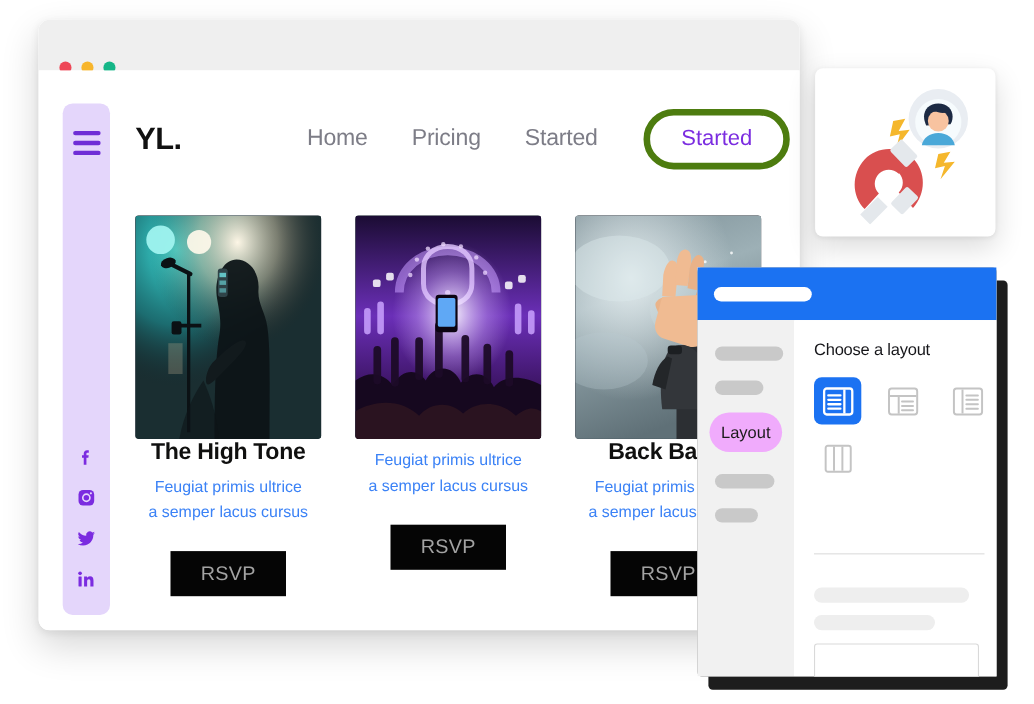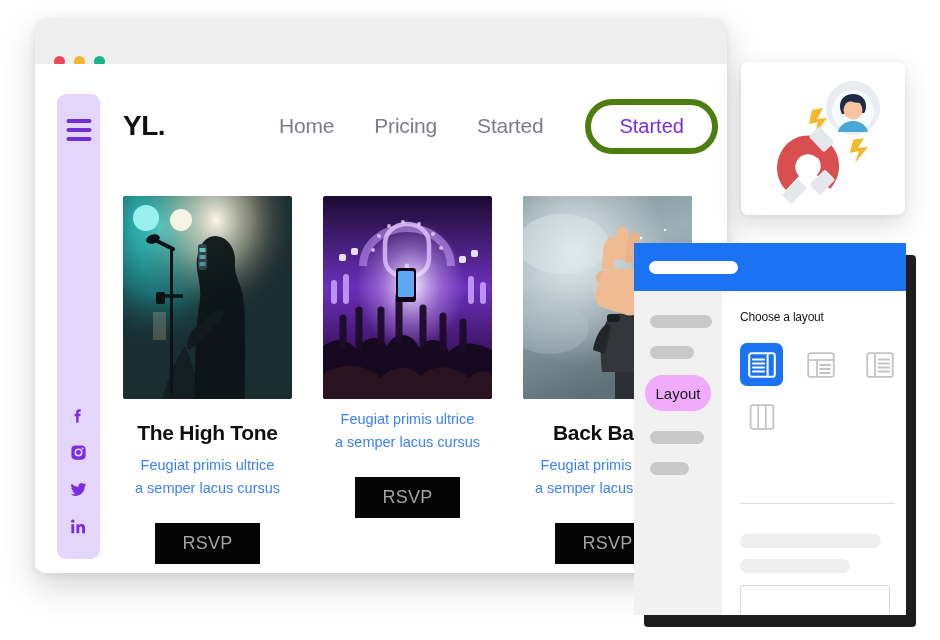--- a/index.html
+++ b/index.html
@@ -66,21 +66,21 @@
 
   
   .cards{position:absolute;left:88px;top:132px;display:flex;gap:31px;}
   .card{width:169px;}
   .thumb{
     width:169px;height:203px;border-radius:3px;overflow:hidden;position:relative;
     background:#15202b;
   }
   .thumb svg{display:block;width:100%;height:100%;}
   .card-title{
-    margin-top:22px;text-align:center;font-size:21px;font-weight:700;color:#10100f;
+    text-align:center;font-size:21px;font-weight:700;color:#10100f;
     letter-spacing:-.3px;white-space:nowrap;
   }
   .card-desc{
     margin-top:9px;text-align:center;font-size:14.5px;color:#3b82f6;line-height:1.62;
   }
   .rsvp{
     display:block;margin:22px auto 0;width:105px;height:41px;background:#050505;
     color:#a3a3a3;border:0;font-size:18px;letter-spacing:.3px;cursor:pointer;
     font-family:"Liberation Sans","DejaVu Sans",sans-serif;
   }
@@ -121,21 +121,21 @@
   .sidepill.p2{top:55px;width:44px;}
   .sidepill.p4{top:140px;width:54px;}
   .sidepill.p5{top:171px;width:39px;}
   .side-active{
     position:absolute;left:11px;top:84px;width:66px;height:36px;background:#f0abfc;
     border-radius:18px;display:flex;align-items:center;justify-content:center;
     font-size:15px;color:#1a1a1a;cursor:pointer;
   }
   .modal-main{position:absolute;left:88px;top:48px;right:0;bottom:0;background:#fff;}
   .choose-title{
-    position:absolute;left:18px;top:19px;font-size:12px;color:#16161a;letter-spacing:-.2px;
+    position:absolute;left:18px;top:19px;font-size:15px;color:#16161a;letter-spacing:-.2px;
   }
   .layout-grid{position:absolute;left:18px;top:52px;width:180px;}
   .lrow{display:flex;gap:16px;margin-bottom:9px;}
   .lopt{
     width:43px;height:43px;border-radius:7px;display:flex;align-items:center;
     justify-content:center;cursor:pointer;
   }
   .lopt.sel{background:#1b72f2;}
   .divider{
     position:absolute;left:18px;top:212px;width:155px;height:1px;background:#dcdcdc;

